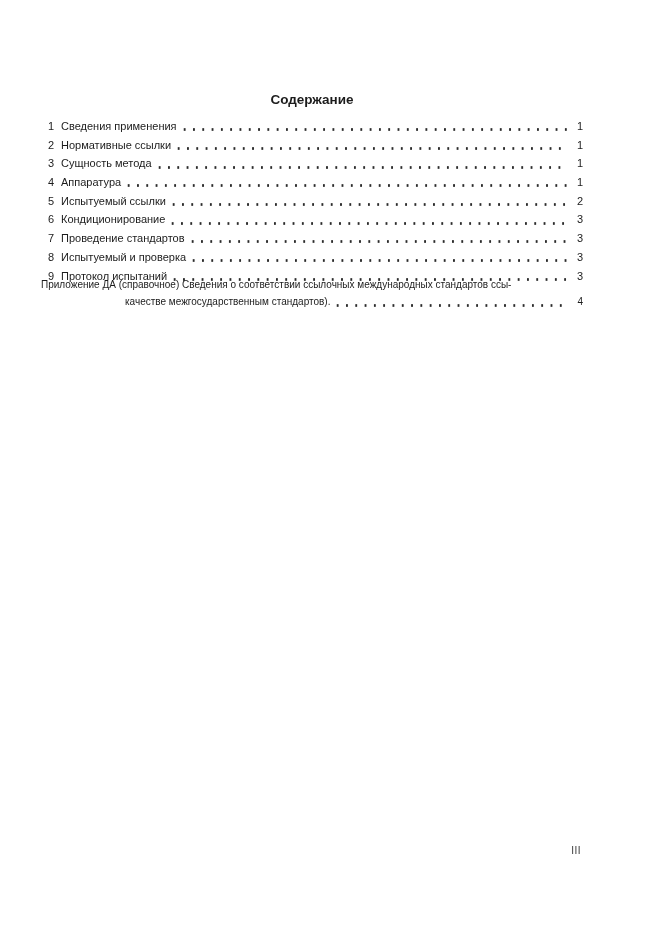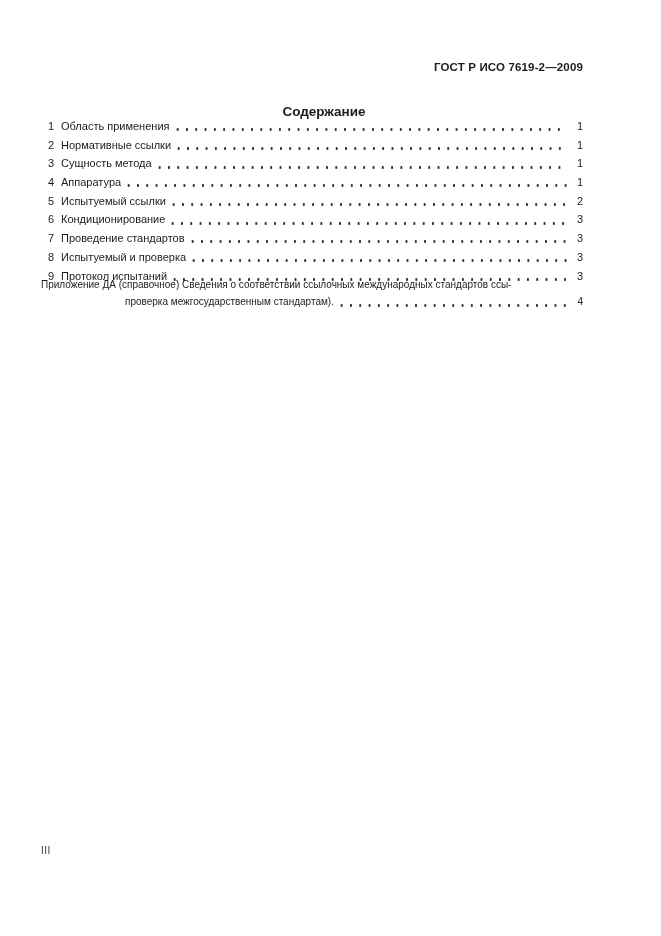--- a/index.html
+++ b/index.html
@@ -30,21 +30,21 @@
     font-weight: 700;
     font-size: 11.5px;
     letter-spacing: 0.15px;
     white-space: nowrap;
   }
   .doc-title {
     position: absolute;
     top: 92px;
     left: 41px;
     width: 542px;
-    margin: 12px;
+    margin: 0;
     text-align: center;
     font-weight: 700;
     font-size: 13.5px;
   }
   .toc {
     position: absolute;
     top: 117px;
     left: 41px;
     width: 542px;
     font-size: 11px;
@@ -90,40 +90,38 @@
     padding-left: 84px;
   }
   .appendix-last .leader {
     background-position: left bottom 3.5px;
   }
   .doc-footer {
     position: absolute;
     top: 845px;
     left: 41px;
     width: 540px;
+    text-align: right;
     font-size: 10px;
     color: #3a3a3a;
     letter-spacing: 0.5px;
   }
 </style>
 </head>
 <body>
 
 <div class="page">
 
-  <div class="doc-header">
-    <span>ГОСТ Р ИСО 7619-2—2009</span>
-  </div>
 
   <h1 class="doc-title">Содержание</h1>
 
   <div class="toc" id="toc-list">
     <div class="toc-row">
       <span class="toc-num">1</span>
-      <span class="toc-label">Область применения</span>
+      <span class="toc-label">Сведения применения</span>
       <span class="leader"></span>
       <span class="toc-page">1</span>
     </div>
 
     <div class="toc-row">
       <span class="toc-num">2</span>
       <span class="toc-label">Нормативные ссылки</span>
       <span class="leader"></span>
       <span class="toc-page">1</span>
     </div>
@@ -174,21 +172,21 @@
       <span class="toc-num">9</span>
       <span class="toc-label">Протокол испытаний</span>
       <span class="leader"></span>
       <span class="toc-page">3</span>
     </div>
   </div>
 
   <div class="appendix">
     <div>Приложение ДА (справочное) Сведения о соответствии ссылочных международных стандартов ссы-</div>
     <div class="appendix-last">
-      <span class="toc-label">проверка межгосударственным стандартам).</span>
+      <span class="toc-label">качестве межгосударственным стандартов).</span>
       <span class="leader"></span>
       <span class="toc-page">4</span>
     </div>
   </div>
 
   <div class="doc-footer">
     <span>III</span>
   </div>
 
 </div>

